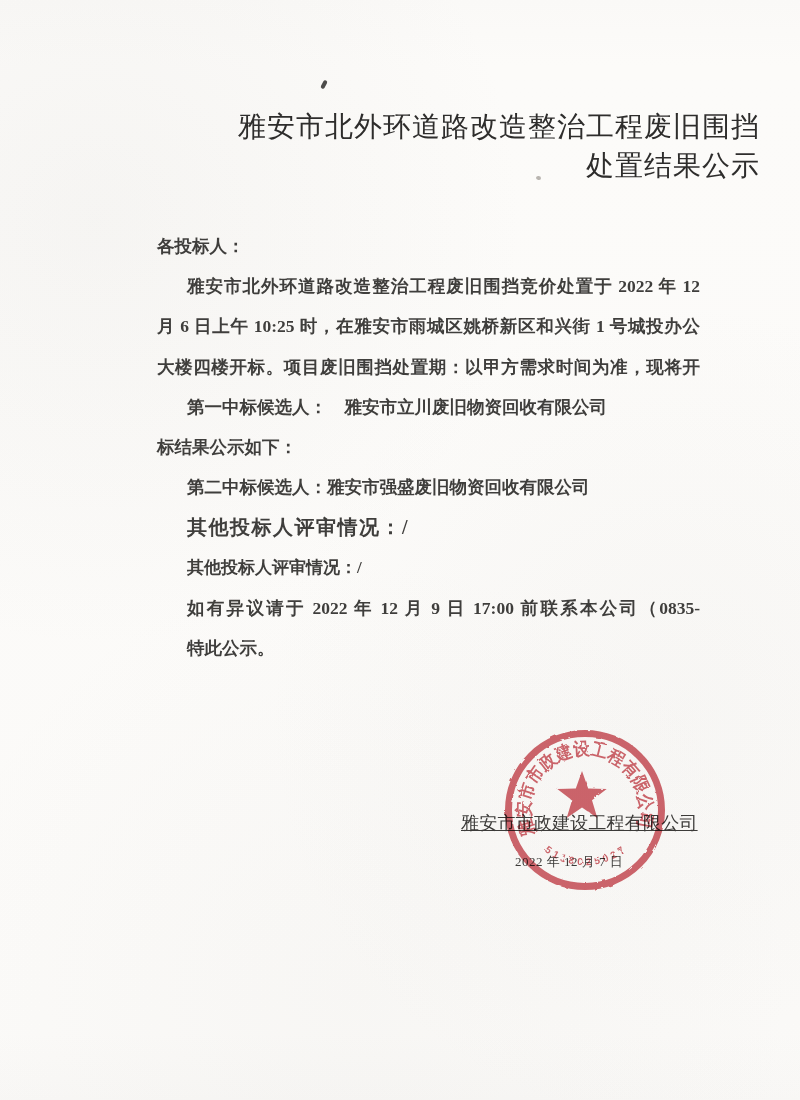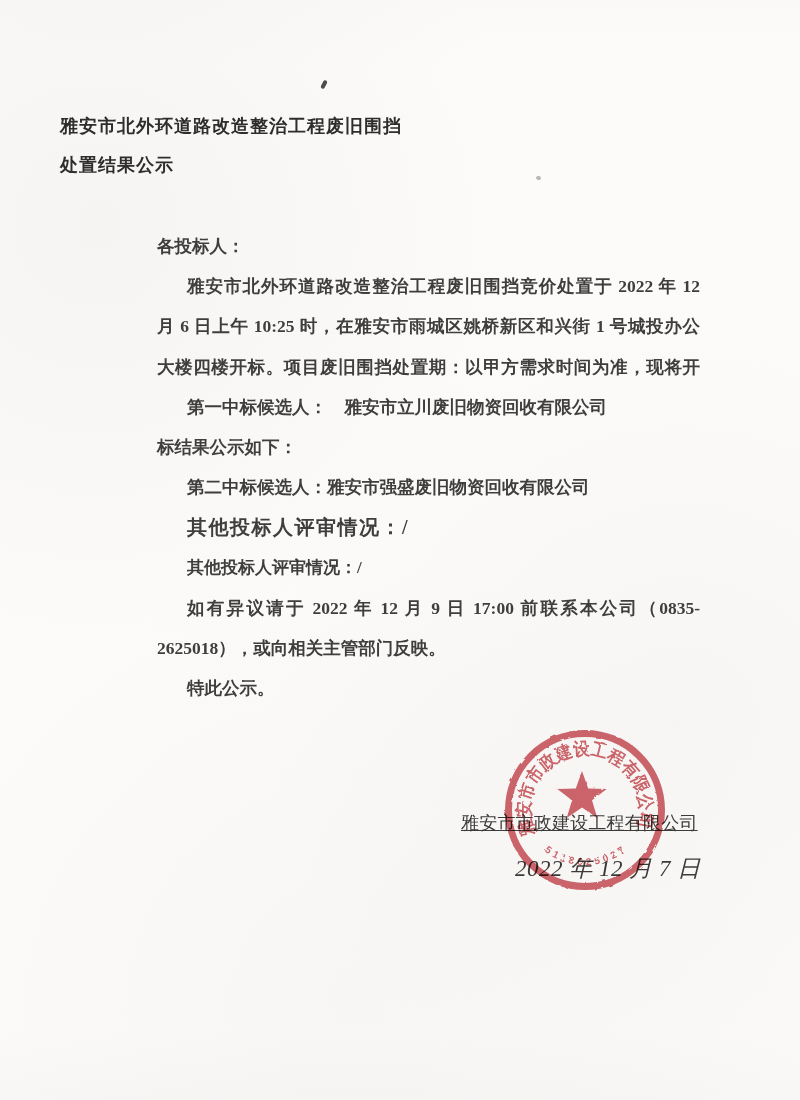--- a/index.html
+++ b/index.html
@@ -22,24 +22,24 @@
     width:4px; height:9px; background:#4d4c4a;
     border-radius:2px; transform:rotate(28deg);
   }
   .ink-speck2 {
     position:absolute; left:536px; top:176px;
     width:5px; height:4px; background:#b9b5b0;
     border-radius:50%; transform:rotate(10deg);
   }
   .doc-title {
     position:absolute; top:107px; left:60px; width:700px;
-    text-align:left;
+    text-align:right;
     font-family:"Liberation Sans", sans-serif;
-    font-weight:700;
-    font-size:18px; line-height:39px;
+    font-weight:400;
+    font-size:28px; line-height:39px;
     letter-spacing:1px;
     color:#2e2d2c;
   }
   .doc-body {
     position:absolute; left:157px; top:226px; width:543px;
     font-size:17.5px;
     font-weight:bold;
   }
   .line { height:40.2px; line-height:40.2px; white-space:normal; }
   .indent { text-indent:30px; }
@@ -47,23 +47,22 @@
   .big   { font-size:20px; letter-spacing:1.5px; }
   .small { font-size:17px; }
   .signature-company {
     position:absolute; left:461px; top:811px;
     font-size:18px; letter-spacing:0.2px; color:#3c3b39;
     white-space:nowrap;
     text-decoration:underline;
   }
   .signature-date {
     position:absolute; left:515px; top:853px;
-    font-size:23px; letter-spacing:0.5px; color:#3c3b39;
+    font-size:13px; letter-spacing:0.5px; color:#3c3b39;
     white-space:nowrap;
-    font-style:italic;
   }
   .seal {
     position:absolute; left:500px; top:725px;
     width:170px; height:170px;
     mix-blend-mode:multiply;
     opacity:0.84;
   }
   .seal text {
     font-family:"Liberation Sans", sans-serif;
     font-weight:600;
@@ -86,21 +85,20 @@
     <div class="line">各投标人：</div>
     <div class="line indent justify">雅安市北外环道路改造整治工程废旧围挡竞价处置于 2022 年 12</div>
     <div class="line justify">月 6 日上午 10:25 时，在雅安市雨城区姚桥新区和兴街 1 号城投办公</div>
     <div class="line justify">大楼四楼开标。项目废旧围挡处置期：以甲方需求时间为准，现将开</div>
     <div class="line indent">第一中标候选人：　雅安市立川废旧物资回收有限公司</div>
     <div class="line">标结果公示如下：</div>
     <div class="line indent">第二中标候选人：雅安市强盛废旧物资回收有限公司</div>
     <div class="line indent big">其他投标人评审情况：/</div>
     <div class="line indent small">其他投标人评审情况：/</div>
     <div class="line indent justify">如有异议请于 2022 年 12 月 9 日 17:00 前联系本公司（0835-</div>
-    <div class="line">2625018），或向相关主管部门反映。</div>
     <div class="line indent">特此公示。</div>
   </div>
 
   <div class="signature-company">雅安市市政建设工程有限公司</div>
   <div class="signature-date">2022 年 12 月 7 日</div>
 
   <svg class="seal" viewBox="0 0 170 170">
     <defs>
       <filter id="sealRough" x="-15%" y="-15%" width="130%" height="130%">
         <feTurbulence type="fractalNoise" baseFrequency="0.12" numOctaves="3" seed="7" result="noise"></feTurbulence>

